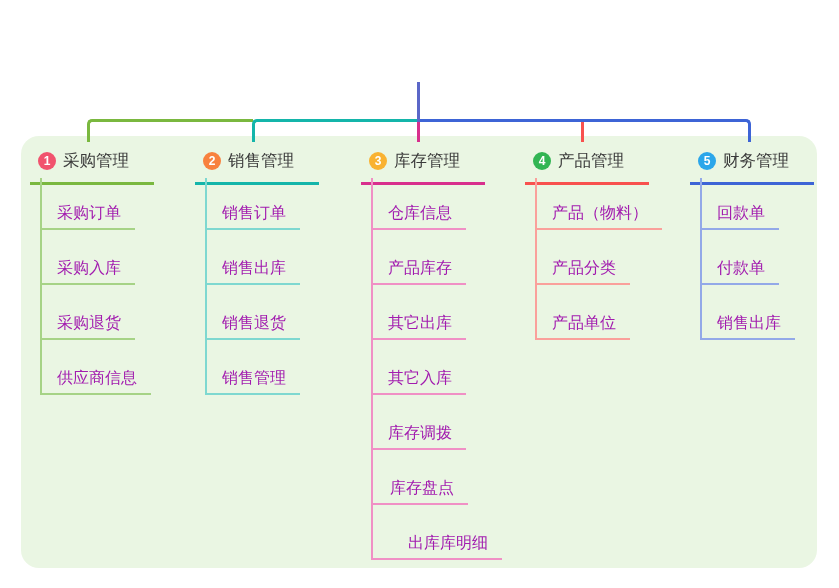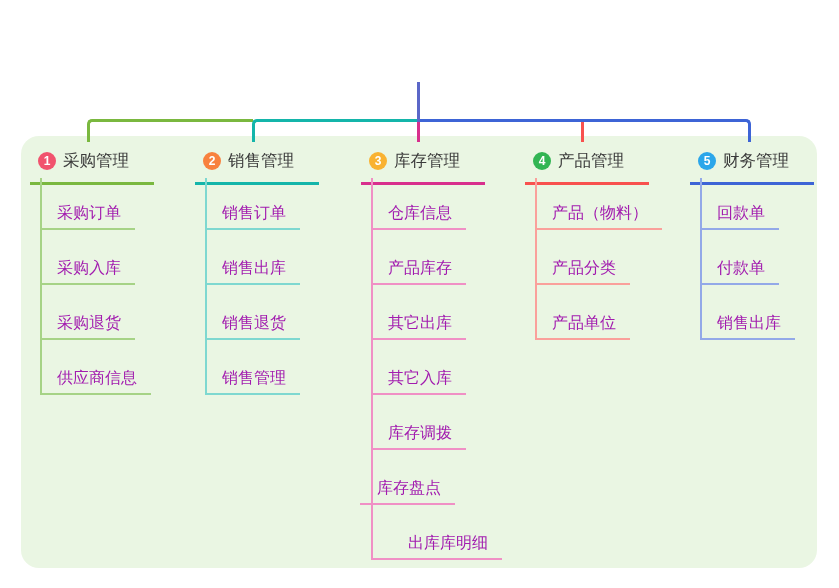--- a/index.html
+++ b/index.html
@@ -153,21 +153,21 @@
       </div>
       <div class="child-item" style="left: 371px; top: 298px; border-bottom-color: rgb(240, 144, 197);">
         <span class="child-label">其它出库</span>
       </div>
       <div class="child-item" style="left: 371px; top: 353px; border-bottom-color: rgb(240, 144, 197);">
         <span class="child-label">其它入库</span>
       </div>
       <div class="child-item" style="left: 371px; top: 408px; border-bottom-color: rgb(240, 144, 197);">
         <span class="child-label">库存调拨</span>
       </div>
-      <div class="child-item" style="left: 360px; top: 463px; border-bottom-color: rgb(240, 144, 197); text-align: right;">
+      <div class="child-item" style="left: 373px; top: 463px; border-bottom-color: rgb(240, 144, 197); text-align: right;">
         <span class="child-label">库存盘点</span>
       </div>
       <div class="child-item" style="left: 371px; top: 518px; border-bottom-color: rgb(240, 144, 197); padding-left: 37px;">
         <span class="child-label">出库库明细</span>
       </div>
       <div class="branch-title" style="left: 525px; top: 146px; border-bottom-color: rgb(248, 81, 78);">
         <div class="badge" style="background: rgb(50, 181, 83);">4</div>
         <span class="title-label">产品管理</span>
       </div>
       <div class="spine" style="left: 535px; top: 178px; height: 162px; background: rgb(250, 160, 155);"></div>

